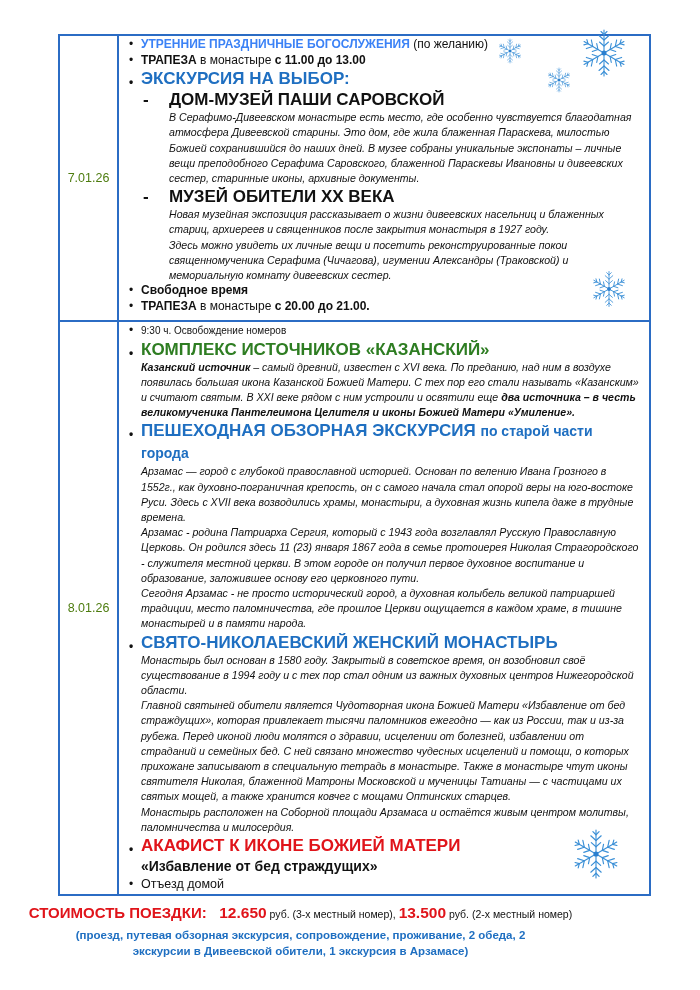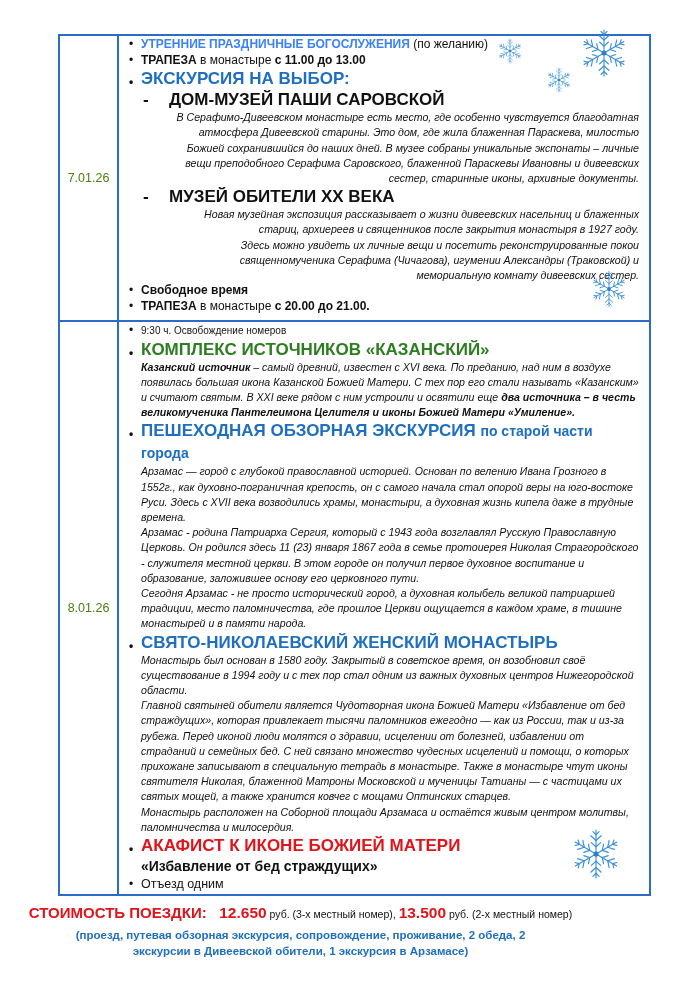--- a/index.html
+++ b/index.html
@@ -18,21 +18,21 @@
   .sm { font-size:12px; line-height:15.6px; }
   .big { font-size:17px; line-height:21px; font-weight:bold; }
   .big::before { top:4px !important; }
   .red { color:#3b82f6; font-weight:bold; }
   .blue { color:#1f6fc1; }
   .green { color:#2e7d22; }
   .blk { color:#111; }
   b { font-weight:bold; }
   .dash { display:flex; font-size:17px; font-weight:bold; line-height:21px; padding-left:14px; }
   .dash .d { width:26px; flex:none; }
-  .desc { font-style:italic; font-size:10.6px; line-height:15.2px; padding-left:40px; padding-right:4px; color:#111;text-align:right; }
+  .desc { font-style:italic; font-size:10.6px; line-height:15.2px; padding-left:40px; padding-right:4px; color:#111; }
   .desc2 { font-style:italic; font-size:10.6px; line-height:15.2px; padding-left:12px; padding-right:4px; color:#111; }
   .desc2 p, .desc p { margin:0; }
   .akafist-sub { font-weight:bold; font-size:14px; line-height:21px; padding-left:12px; color:#111; }
   .snow { position:absolute; }
   .price { position:absolute; left:0; top:904px; width:601px; text-align:center; }
   .price-line { font-size:15px; font-weight:bold; color:#e0141a; white-space:nowrap; }
   .price-line .pv { font-size:15.5px; }
   .price-line .unit { font-size:10.5px; font-weight:normal; color:#111; }
   .price-note { font-size:11.5px; font-weight:bold; color:#1f6fc1; line-height:16px; margin-top:5px; padding:0 56px; }
 </style>
@@ -142,21 +142,21 @@
         <p>Монастырь расположен на Соборной площади Арзамаса и остаётся живым центром молитвы, паломничества и милосердия.</p>
       </div>
       <ul class="b">
         <li class="big" style="color:#e0141a;">
           <span>АКАФИСТ К ИКОНЕ БОЖИЕЙ МАТЕРИ</span>
         </li>
       </ul>
       <div class="akafist-sub">«Избавление от бед страждущих»</div>
       <ul class="b">
         <li class="sm" style="font-size:12.5px;">
-          <span>Отъезд одним</span>
+          <span>Отъезд домой</span>
         </li>
       </ul>
     </div>
   </div>
 </div>
 
 <svg class="snow" style="left:497px;top:38px;" width="26" height="26" viewBox="-50 -50 100 100">
     <use href="#flake"></use>
   </svg>
 <svg class="snow" style="left:579px;top:28px;" width="50" height="50" viewBox="-50 -50 100 100">

